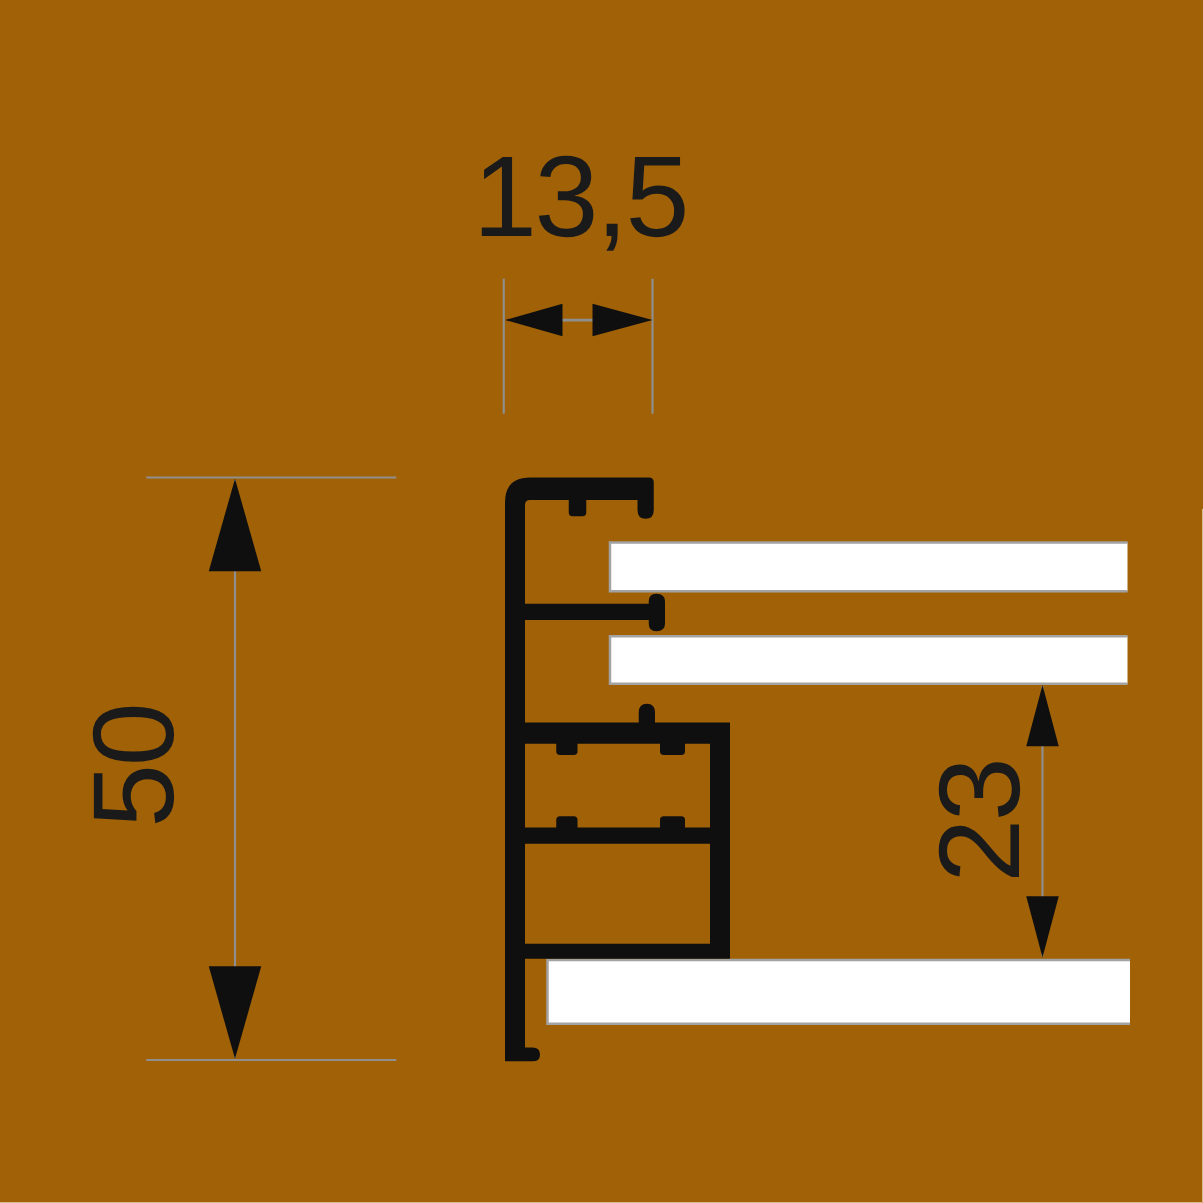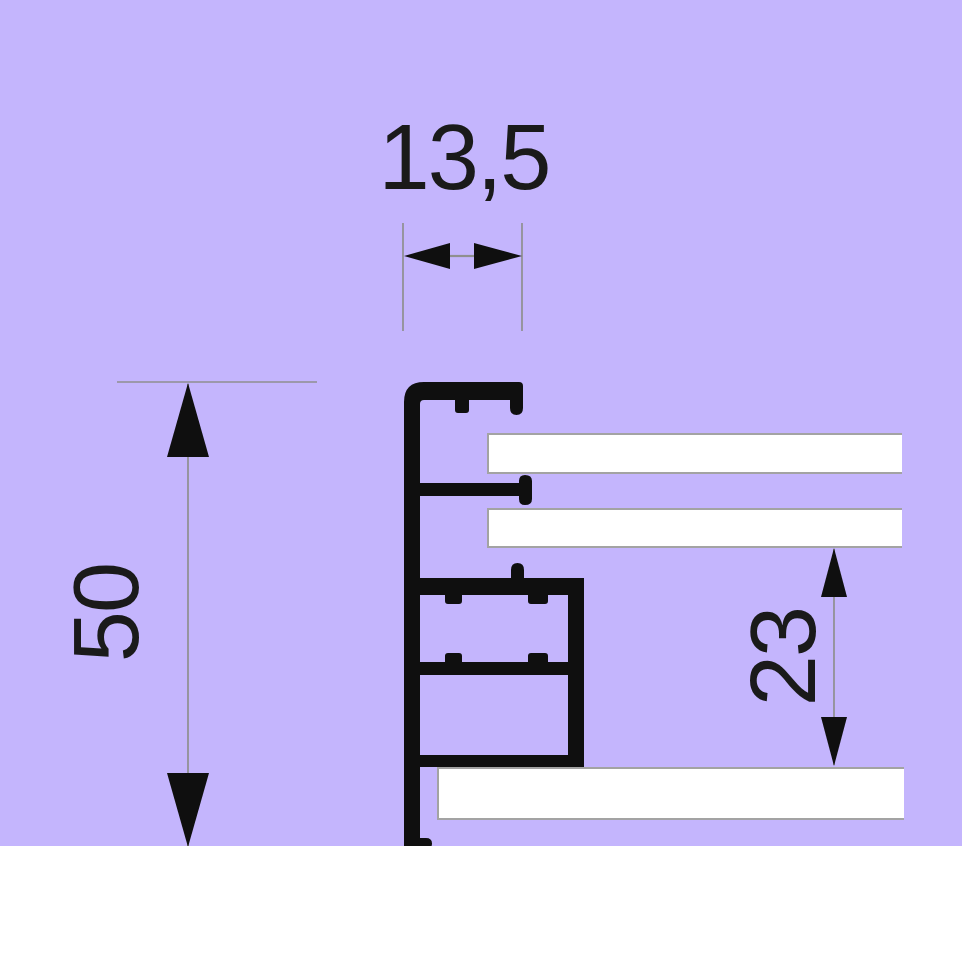--- a/index.html
+++ b/index.html
@@ -4,22 +4,22 @@
 <style>
   html, body {
     margin: 0;
     padding: 0;
     background: #ffffff;
     font-family: "Liberation Sans", sans-serif;
   }
   .stage {
     position: relative;
     width: 962px;
-    height: 846px;
-    background: #c4b5fd;
+    height: 962px;
+    background: #a16207;
     overflow: hidden;
   }
   svg { display: block; }
   .dim-label {
     font-family: "Liberation Sans", sans-serif;
     font-size: 92px;
     font-weight: 400;
     letter-spacing: -2px;
   }
   .panel {

